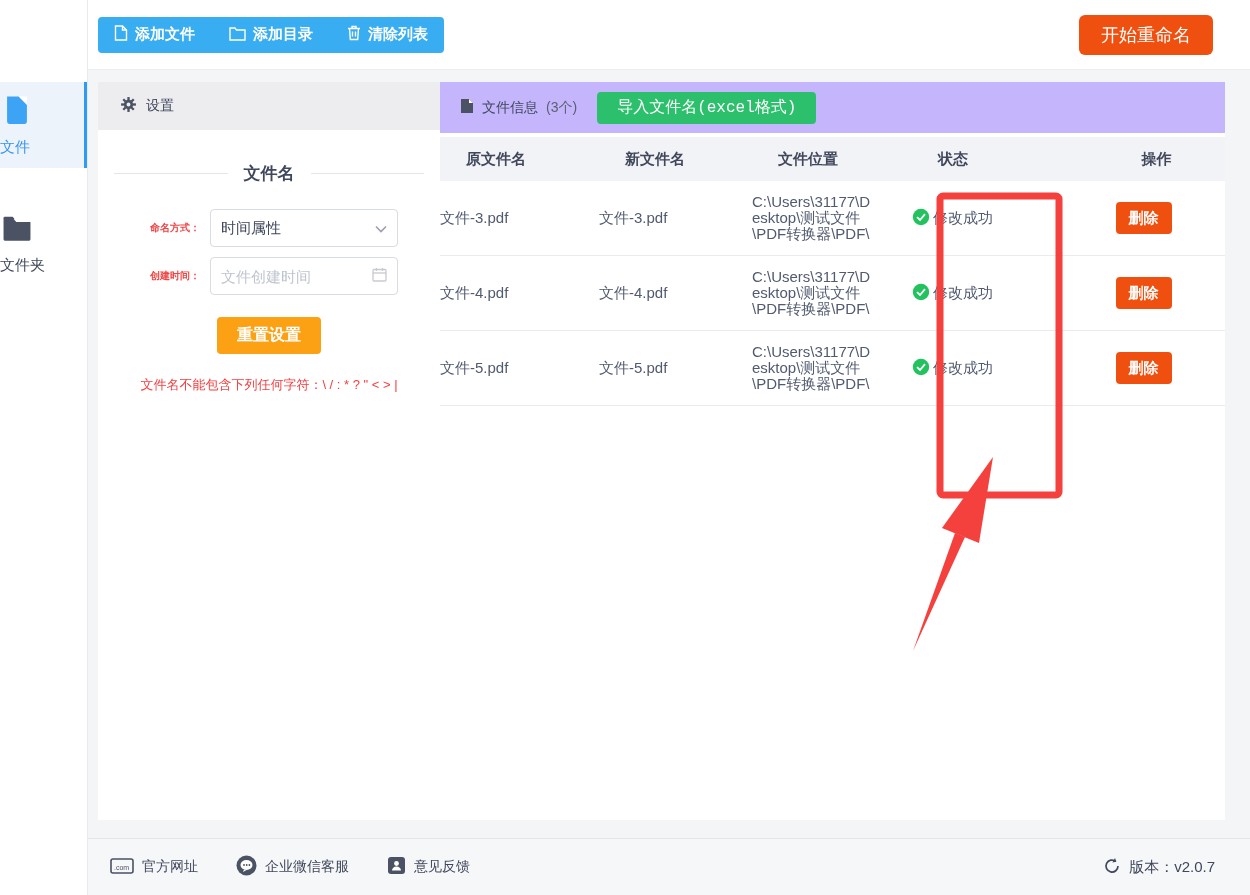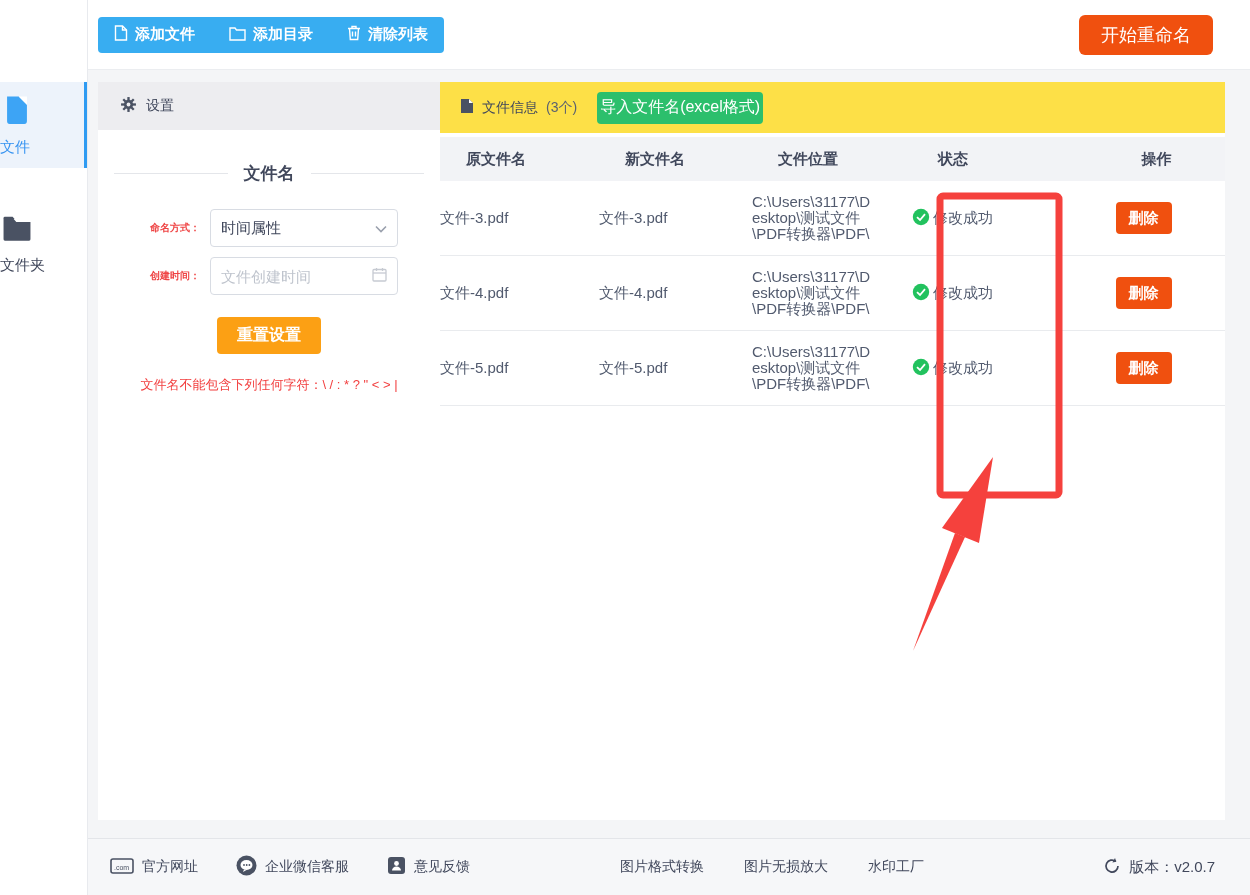--- a/index.html
+++ b/index.html
@@ -49,26 +49,26 @@
   .control input { flex:1; border:none; outline:none; font-size:15px; color:#515a6e;
     min-width:0; font-family:inherit; background:transparent; }
   .control input::placeholder { color:#bfc4cd; }
   .reset-btn { display:block; margin:22px auto 0; background:#fca014; color:#fff; border:none;
     border-radius:4px; height:37px; padding:0 20px; font-size:16px; font-weight:bold;
     cursor:pointer; font-family:inherit; }
   .warning { margin-top:22px; text-align:center; font-size:13px; color:#f23f3f; }
 
   
   .table-panel { flex:1; height:738px; background:#fff; display:flex; flex-direction:column; }
-  .strip { height:51px; background:#fde047; display:flex; align-items:center; gap:8px;
+  .strip { height:51px; background:#c4b5fd; display:flex; align-items:center; gap:8px;
     padding-left:20px; flex-shrink:0; }
   .strip .t-label { font-size:14px; color:#41485c; }
   .strip .t-count { font-size:14px; color:#5a6170; }
   .import-btn { margin-left:12px; background:#2cbf6c; color:#fff; border:none; border-radius:4px;
-    height:32px; padding:0 3px; font-size:16px; cursor:pointer; font-family:Liberation Sans, sans-serif; }
+    height:32px; padding:0 20px; font-size:16px; cursor:pointer; font-family:Liberation Mono, monospace; }
   .tbl { margin-top:4px; }
   .tbl-row { display:grid; grid-template-columns:159px 153px 160px 150px 1fr;
     padding-left:26px; align-items:center; }
   .tbl-head { background:#f2f3f6; height:44px; font-size:15px; font-weight:bold; color:#41485c; }
   .tbl-head .c-op { text-align:center; }
   .tbl-body-row { border-bottom:1px solid #e9ebee; padding:13px 0; font-size:15px; color:#515a6e; }
   .cell-path { width:120px; line-height:16px; word-break:break-all; }
   .cell-status { display:flex; align-items:center; gap:3px; }
   .del-btn { justify-self:center; background:#f0500f; color:#fff; border:none; border-radius:4px;
     width:56px; height:32px; font-size:15px; font-weight:bold; cursor:pointer; font-family:inherit; }
@@ -310,31 +310,20 @@
           <span>
             <svg width="19" height="19" viewBox="0 0 19 19">
               <rect x="1" y="1" width="17" height="17" rx="3" fill="#4a5263"></rect>
               <circle cx="9.5" cy="7.5" r="2.4" fill="#fff"></circle>
               <path d="M5 14.5 a4.5 4 0 0 1 9 0 z" fill="#fff"></path>
             </svg>
           </span>
           <span>意见反馈</span>
         </div>
       </div>
-      <div class="f-mid">
-        <div class="f-item">
-          <span>图片格式转换</span>
-        </div>
-        <div class="f-item">
-          <span>图片无损放大</span>
-        </div>
-        <div class="f-item">
-          <span>水印工厂</span>
-        </div>
-      </div>
       <div class="f-version">
         <span>
           <svg width="18" height="18" viewBox="0 0 18 18" fill="none">
             <path d="M15 9 a6 6 0 1 1 -2.2 -4.6" stroke="#41485c" stroke-width="1.7"></path>
             <path d="M12 1 L13.3 4.8 L9.4 5.4 Z" fill="#41485c"></path>
           </svg>
         </span>
         <span>版本：v2.0.7</span>
       </div>
     </footer>

